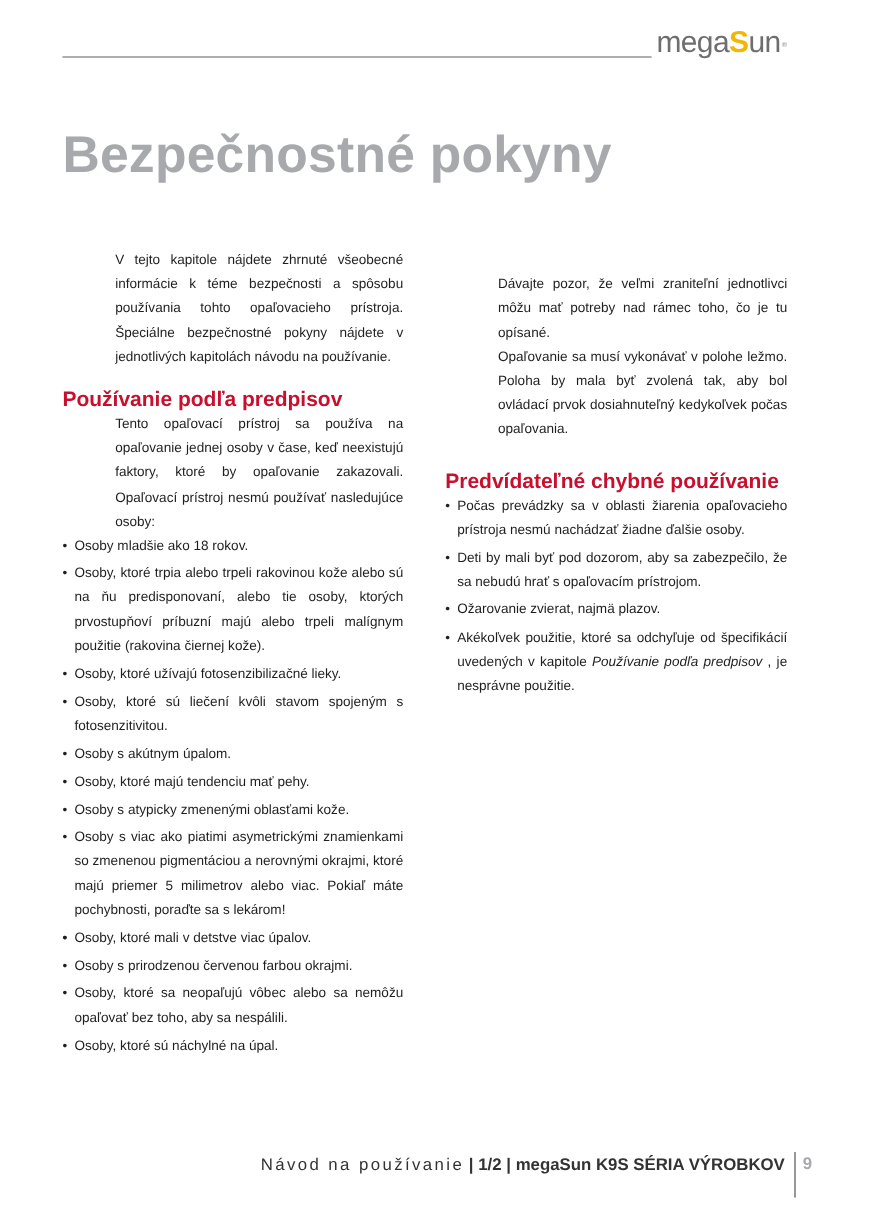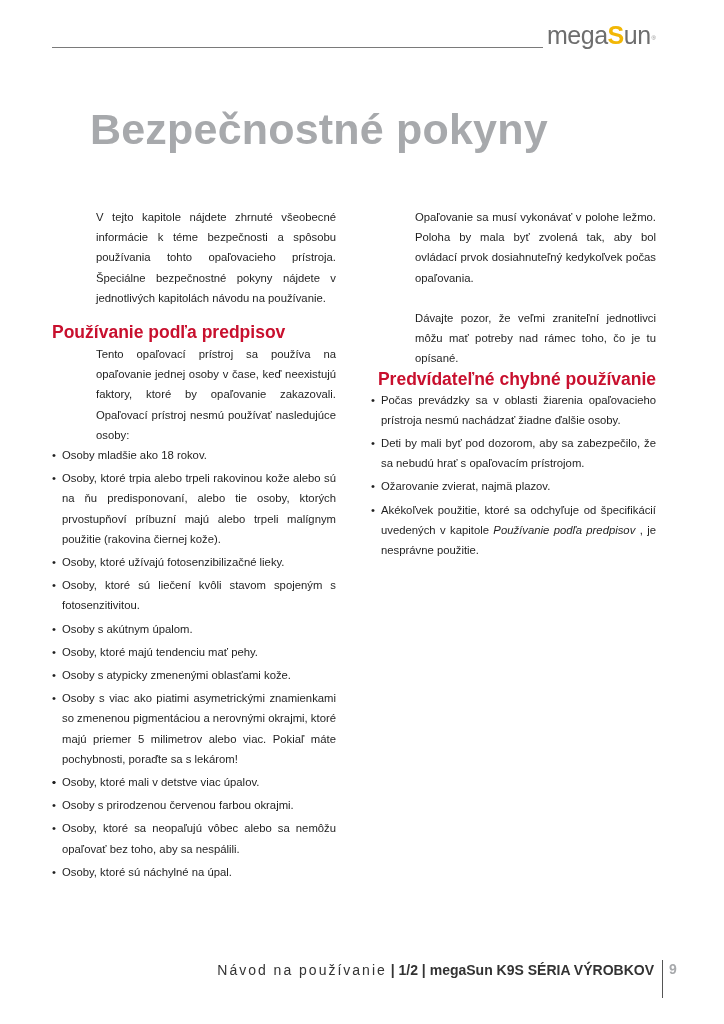--- a/index.html
+++ b/index.html
@@ -4,32 +4,32 @@
 <style>
   * { margin: 0; padding: 0; box-sizing: border-box; }
   html, body { width: 724px; height: 1024px; background: #ffffff; }
   body { position: relative; overflow: hidden; font-family: "Liberation Sans", sans-serif; color: #1f1f1f; }
 
   .header-rule { position: absolute; left: 52px; top: 47px; width: 491px; height: 1px; background: #7a7a7a; }
   .logo { position: absolute; left: 547px; top: 20px; font-family: "Liberation Sans", sans-serif; font-size: 25px; letter-spacing: -0.5px; color: #6e6e6e; line-height: 30px; }
   .logo .sun-s { color: #f2b705; font-weight: bold; }
   .logo sup { font-size: 6px; vertical-align: top; position: relative; top: 3px; left: 1px; color: #8a8a8a; }
 
-  .page-title { position: absolute; left: 52px; top: 104px; font-size: 43px; font-weight: bold; color: #a7a9ac; letter-spacing: 0.2px; line-height: 50px; margin-left: 38px; }
+  .page-title { position: absolute; left: 52px; top: 104px; font-size: 43px; font-weight: bold; color: #a7a9ac; letter-spacing: 0.2px; line-height: 50px; }
 
   .col { position: absolute; top: 207px; font-size: 11.3px; line-height: 20.2px; }
   .col-left { left: 52px; width: 284px; }
   .col-right { left: 371px; width: 285px; }
 
   p.just { text-align: justify; margin-left: 44px; }
   .spacer-para { margin-top: 20.2px; }
 
   h2.sec { color: #c8102e; font-size: 17.5px; font-weight: bold; line-height: 20px; }
   .col-left h2.sec { margin-top: 14px; margin-bottom: 2px; }
-  .col-right h2.sec { margin-bottom: 1px; text-align: right; }
+  .col-right h2.sec { margin-top: 22px; margin-bottom: 1px; }
 
   ul.bullets { list-style: none; }
   ul.bullets li { position: relative; padding-left: 10px; text-align: justify; margin-bottom: 3px; }
   ul.bullets li .dot { position: absolute; left: 0; top: 0; }
   em { font-style: italic; }
 
   .footer { position: absolute; top: 963px; right: 70px; font-size: 14px; line-height: 14px; color: #333; white-space: nowrap; }
   .footer .spaced { letter-spacing: 2px; }
   .footer b { font-weight: bold; }
   .footer-divider { position: absolute; left: 662px; top: 960px; width: 1px; height: 38px; background: #555; }
@@ -62,22 +62,22 @@
     <li><span class="dot">•</span><span>Osoby s viac ako piatimi asymetrickými znamienkami so zmenenou pigmentáciou a nerovnými okrajmi, ktoré majú priemer 5 milimetrov alebo viac. Pokiaľ máte pochybnosti, poraďte sa s lekárom!</span></li>
     <li><span class="dot">•</span></li>
     <li><span class="dot">•</span><span>Osoby, ktoré mali v detstve viac úpalov.</span></li>
     <li><span class="dot">•</span><span>Osoby s prirodzenou červenou farbou okrajmi.</span></li>
     <li><span class="dot">•</span><span>Osoby, ktoré sa neopaľujú vôbec alebo sa nemôžu opaľovať bez toho, aby sa nespálili.</span></li>
     <li><span class="dot">•</span><span>Osoby, ktoré sú náchylné na úpal.</span></li>
   </ul>
 </div>
 
 <div class="col col-right">
+  <p class="just spacer-para">Dávajte pozor, že veľmi zraniteľní jednotlivci môžu mať potreby nad rámec toho, čo je tu opísané.</p>
   <p class="just">Opaľovanie sa musí vykonávať v polohe ležmo. Poloha by mala byť zvolená tak, aby bol ovládací prvok dosiahnuteľný kedykoľvek počas opaľovania.</p>
-  <p class="just spacer-para">Dávajte pozor, že veľmi zraniteľní jednotlivci môžu mať potreby nad rámec toho, čo je tu opísané.</p>
 
   <h2 class="sec">Predvídateľné chybné používanie</h2>
 
   <ul class="bullets">
     <li><span class="dot">•</span><span>Počas prevádzky sa v oblasti žiarenia opaľovacieho prístroja nesmú nachádzať žiadne ďalšie osoby.</span></li>
     <li><span class="dot">•</span><span>Deti by mali byť pod dozorom, aby sa zabezpečilo, že sa nebudú hrať s opaľovacím prístrojom.</span></li>
     <li><span class="dot">•</span><span>Ožarovanie zvierat, najmä plazov.</span></li>
     <li><span class="dot">•</span><span>Akékoľvek použitie, ktoré sa odchyľuje od špecifikácií uvedených v kapitole </span><em>Používanie podľa predpisov</em><span> , je nesprávne použitie.</span></li>
   </ul>
 </div>

